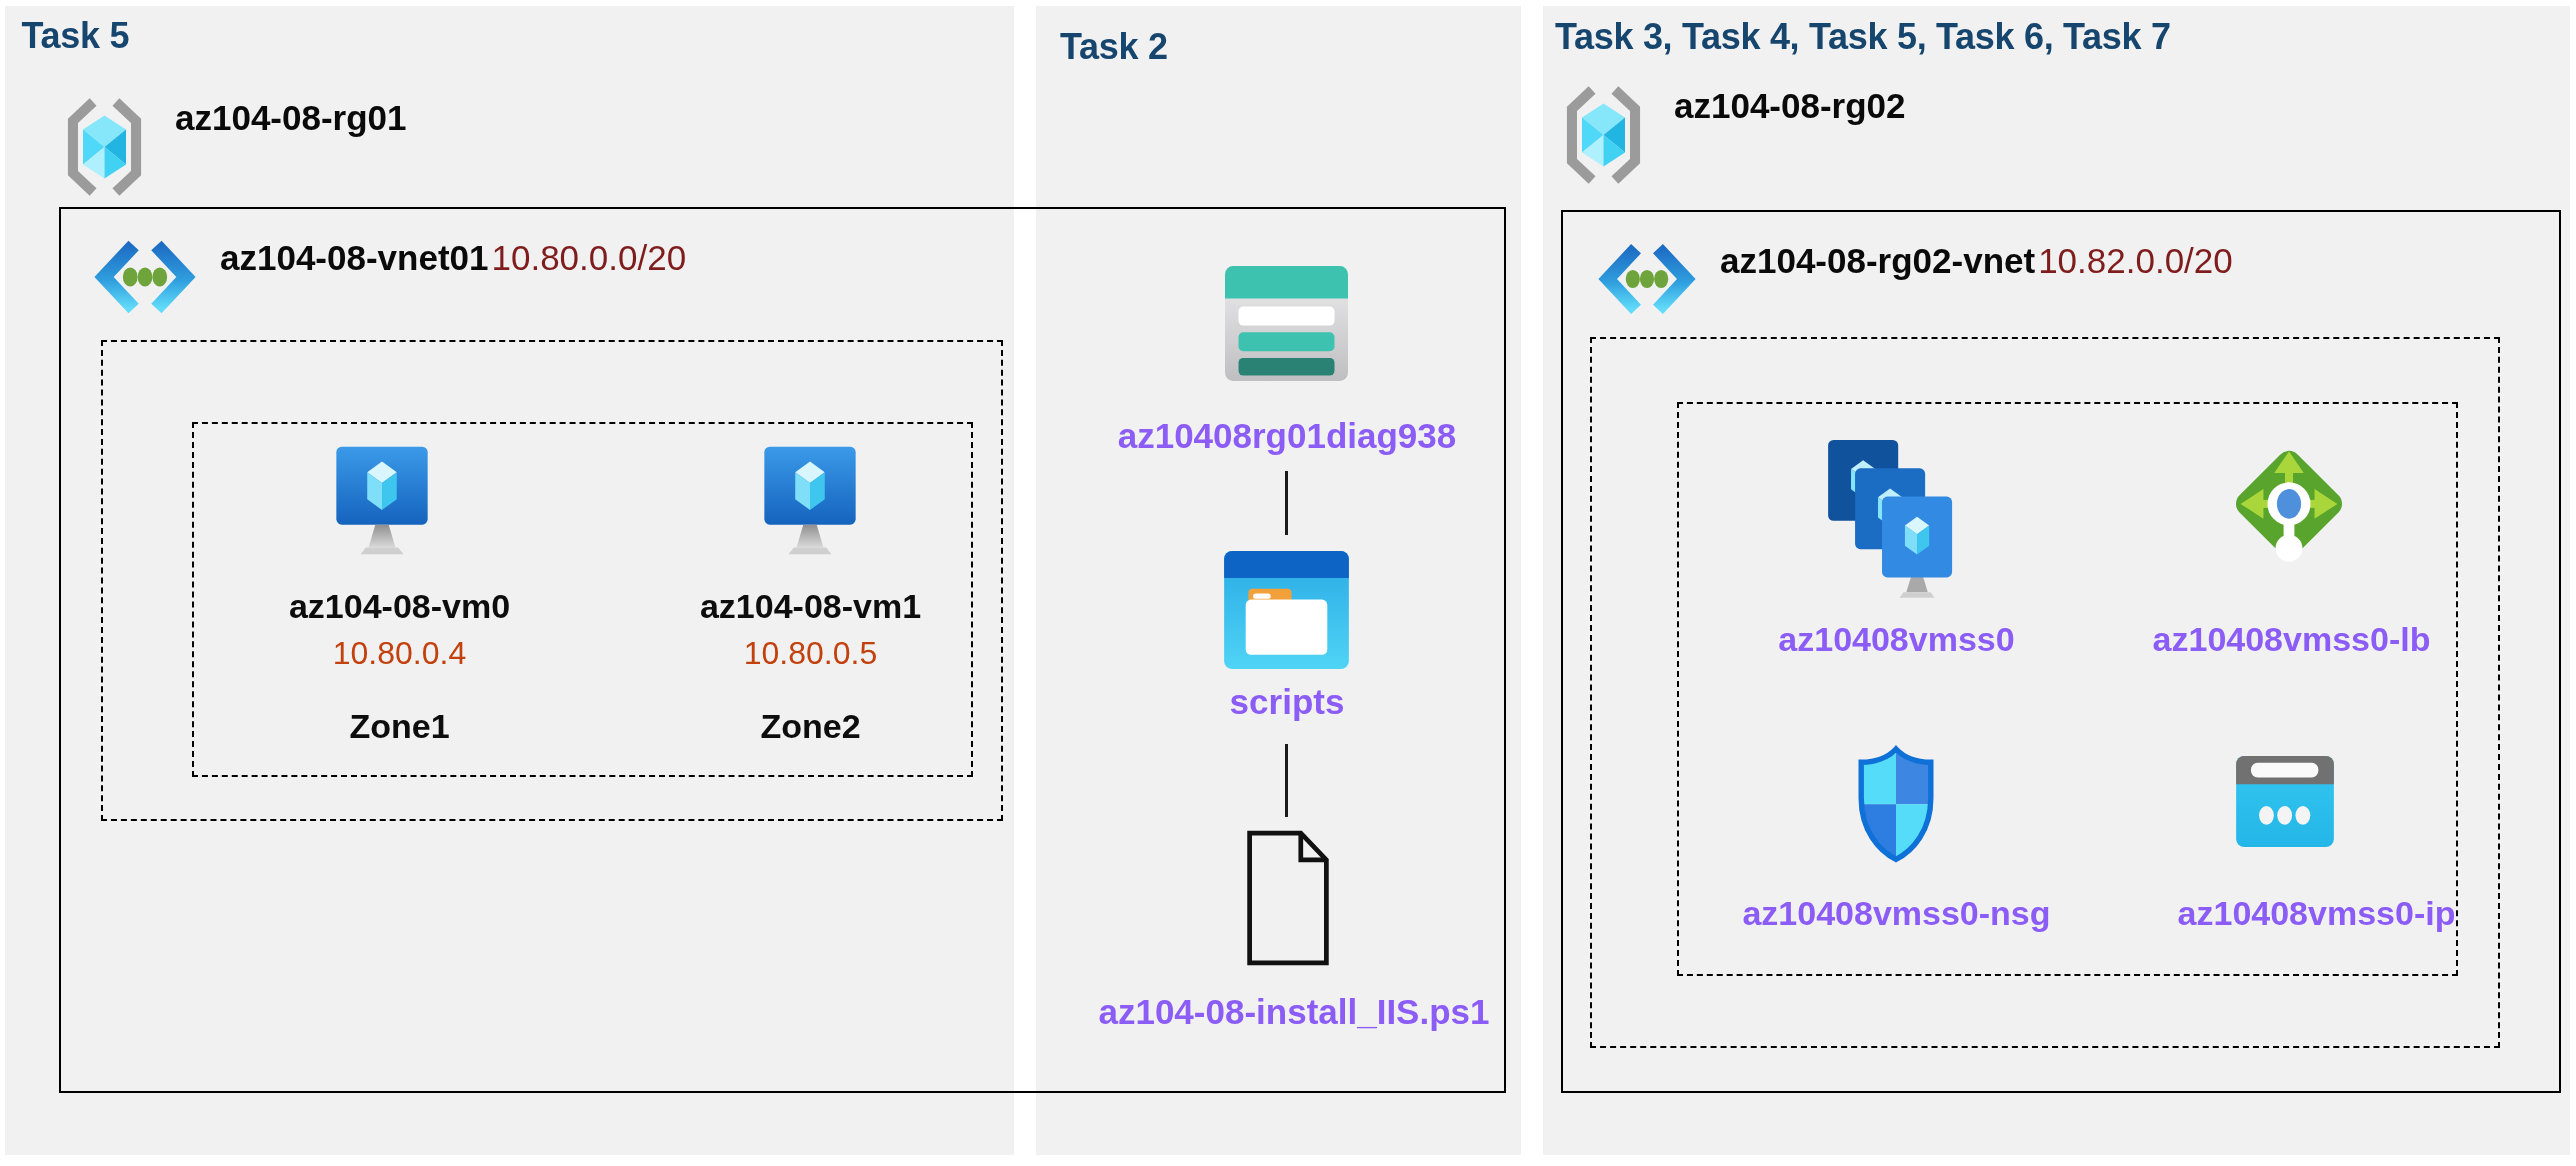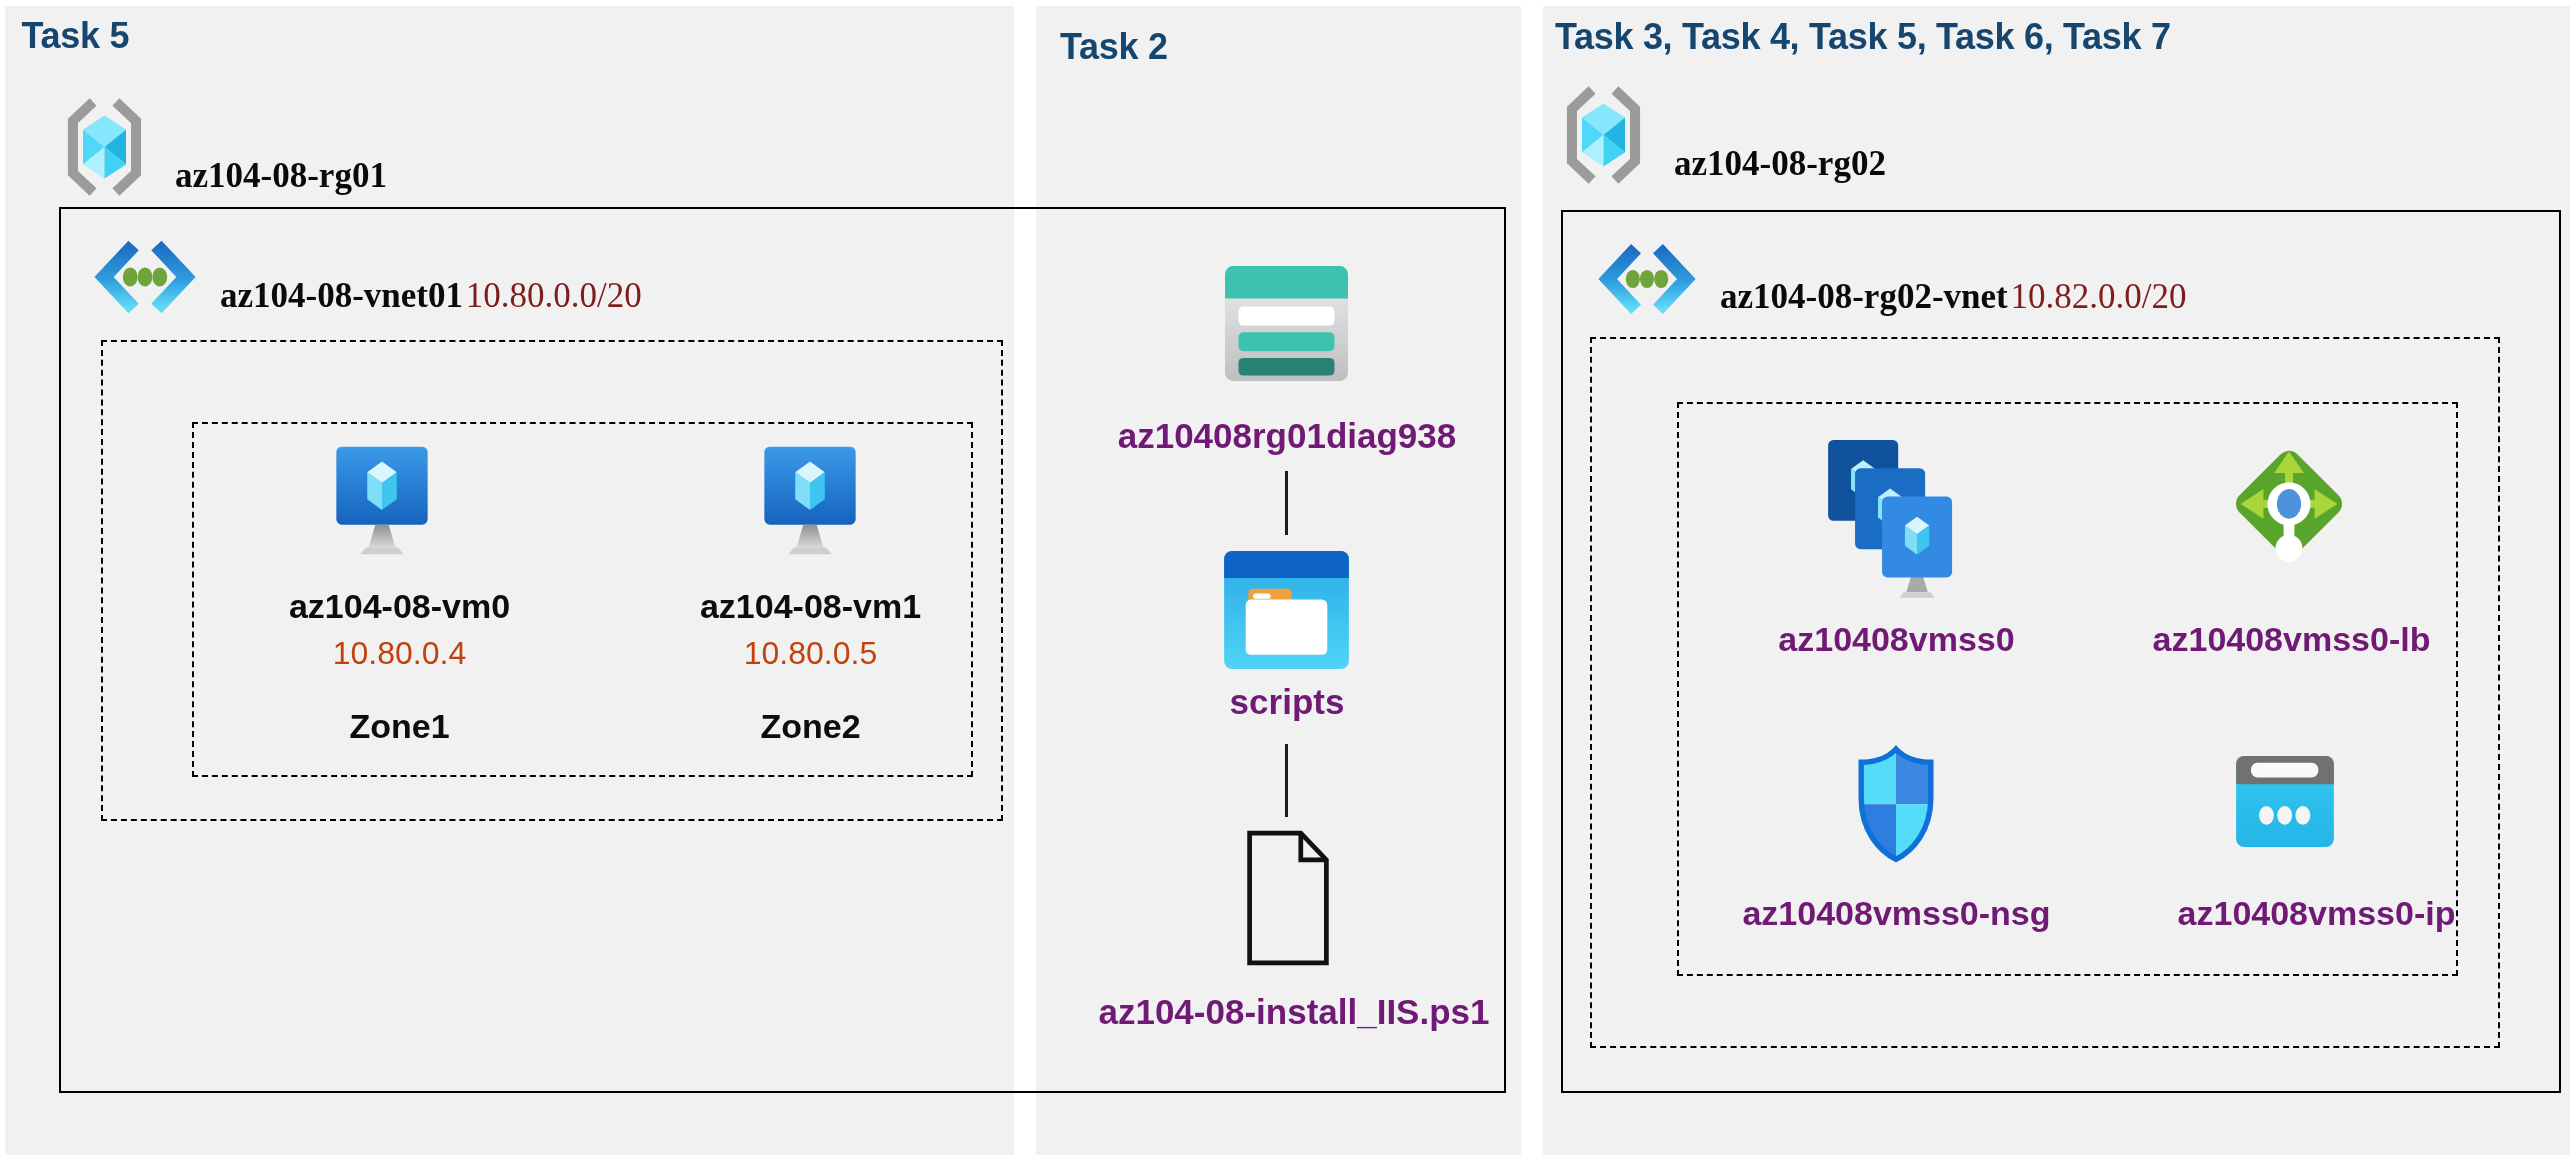--- a/index.html
+++ b/index.html
@@ -5,29 +5,29 @@
   html,body{margin:0;padding:0;background:#ffffff;}
   #root{
     position:relative;width:2576px;height:1166px;background:#ffffff;
     font-family:"Liberation Sans",sans-serif;color:#0d0d0d;overflow:hidden;
   }
   .panel{position:absolute;background:#f1f1f2;}
   .task-title{
     position:absolute;font-size:36px;font-weight:700;color:#16466e;
     letter-spacing:-0.3px;white-space:nowrap;
   }
-  .row{position:absolute;display:flex;align-items:flex-end;font-family:Liberation Serif, serif;}
+  .row{position:absolute;display:flex;align-items:flex-start;}
   .row .lbl{white-space:nowrap;}
   .name{font-weight:700;font-size:35px;color:#0a0a0a;}
   .cidr{font-weight:400;font-size:35px;color:#7f1d1d;}
   .solid-box{position:absolute;border:2.7px solid #000;}
   .dashed-box{position:absolute;border:2.7px dashed #000;}
   .centered-label{
     position:absolute;text-align:center;font-weight:700;font-size:35px;
-    white-space:nowrap;color:#701a75;
+    white-space:nowrap;color:#8b5cf6;
   }
   .vm-col{position:absolute;width:351px;text-align:center;}
   .vm-name{font-weight:700;font-size:34px;margin-top:0;}
   .vm-ip{font-weight:400;font-size:32px;margin-top:9.4px;color:#c2410c;}
   .vm-zone{font-weight:700;font-size:34px;margin-top:35px;}
   .connector{position:absolute;width:2.7px;background:#1a1a1a;}
   .icon{position:absolute;display:block;}
   svg{display:block;}
 </style>
 </head>

